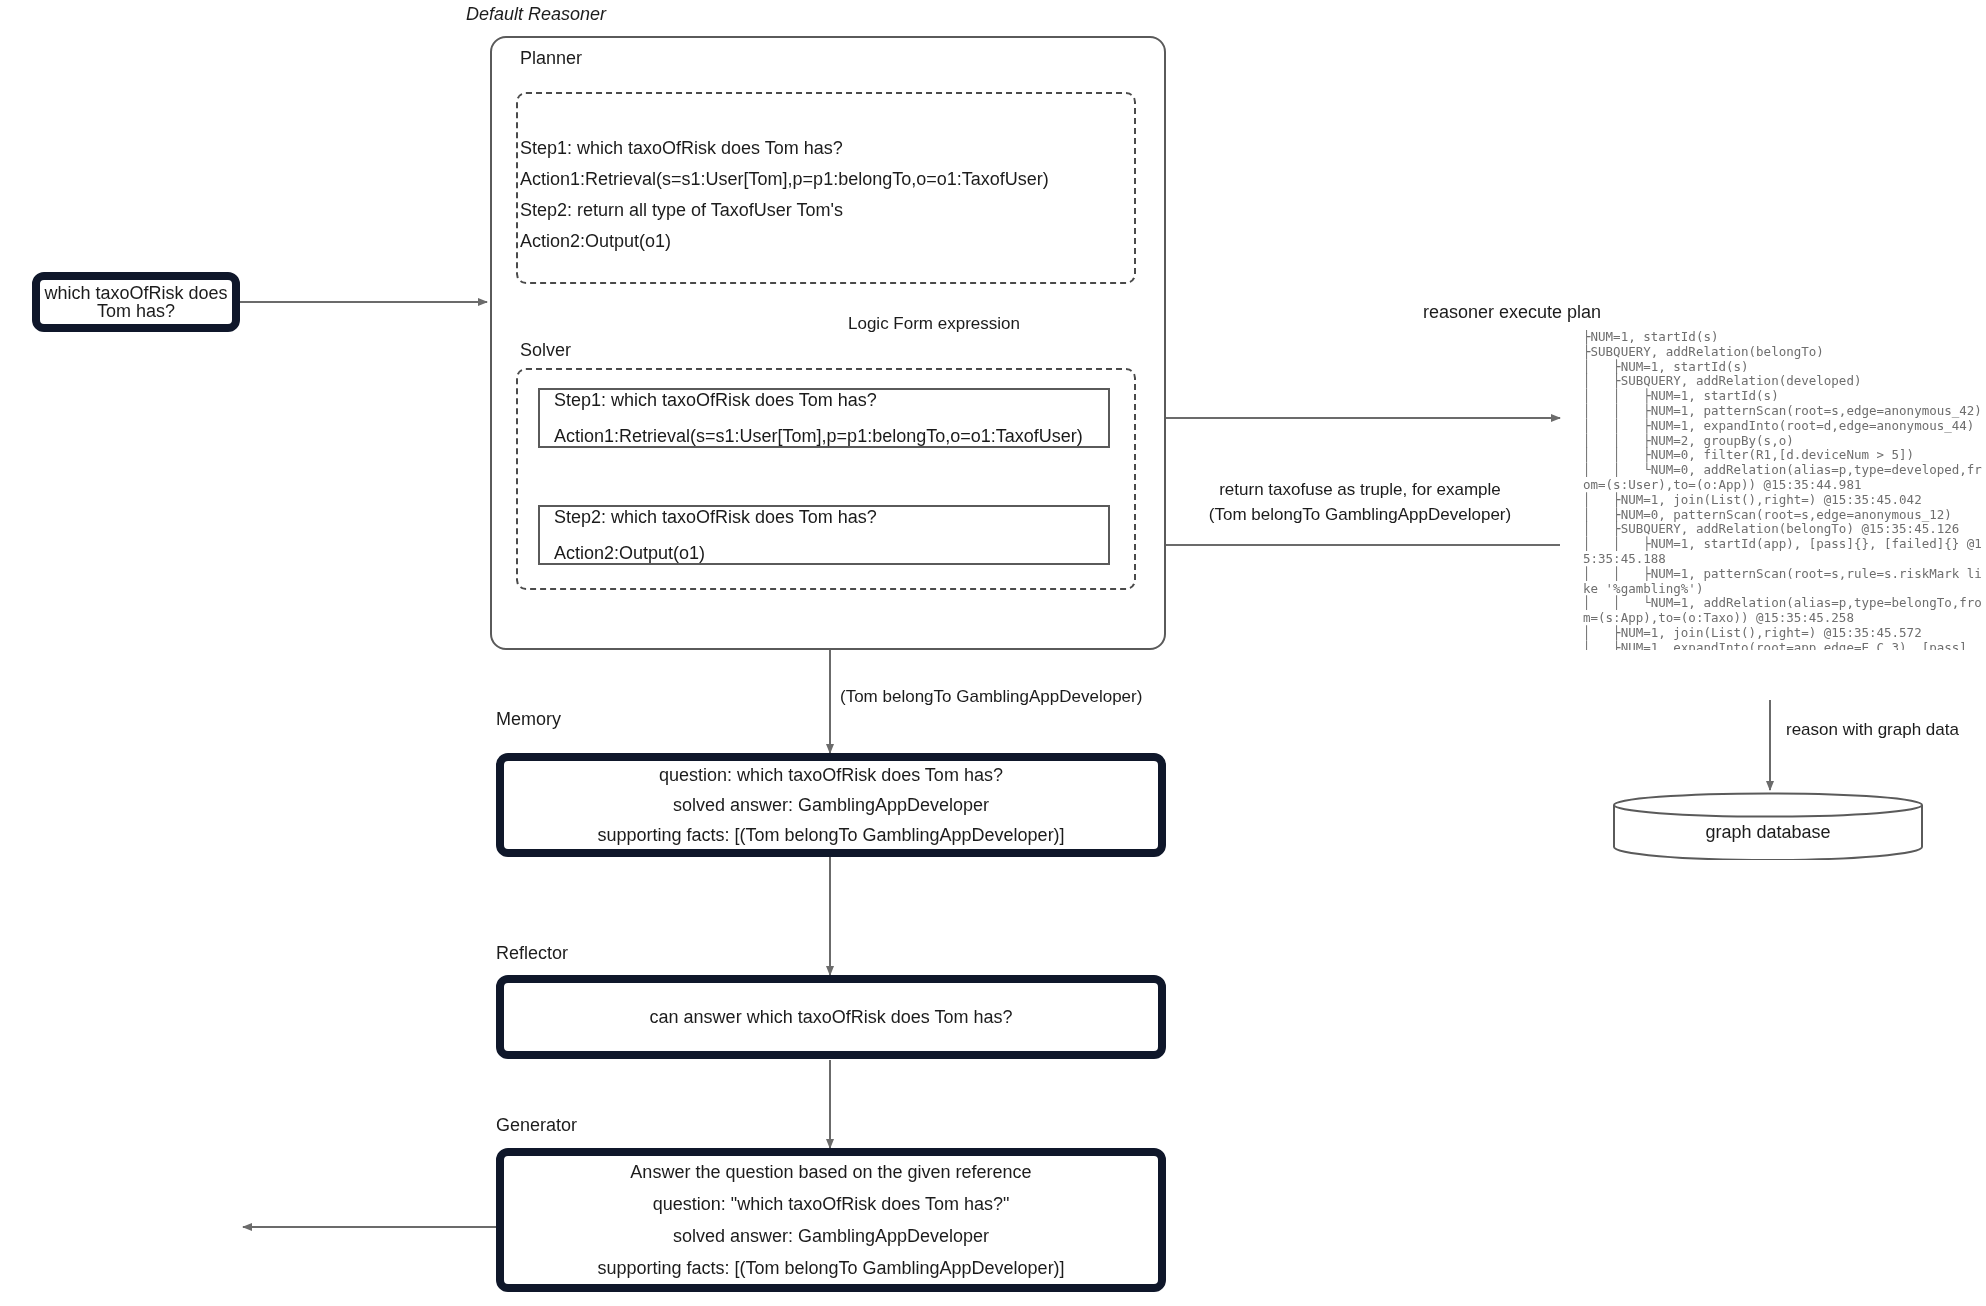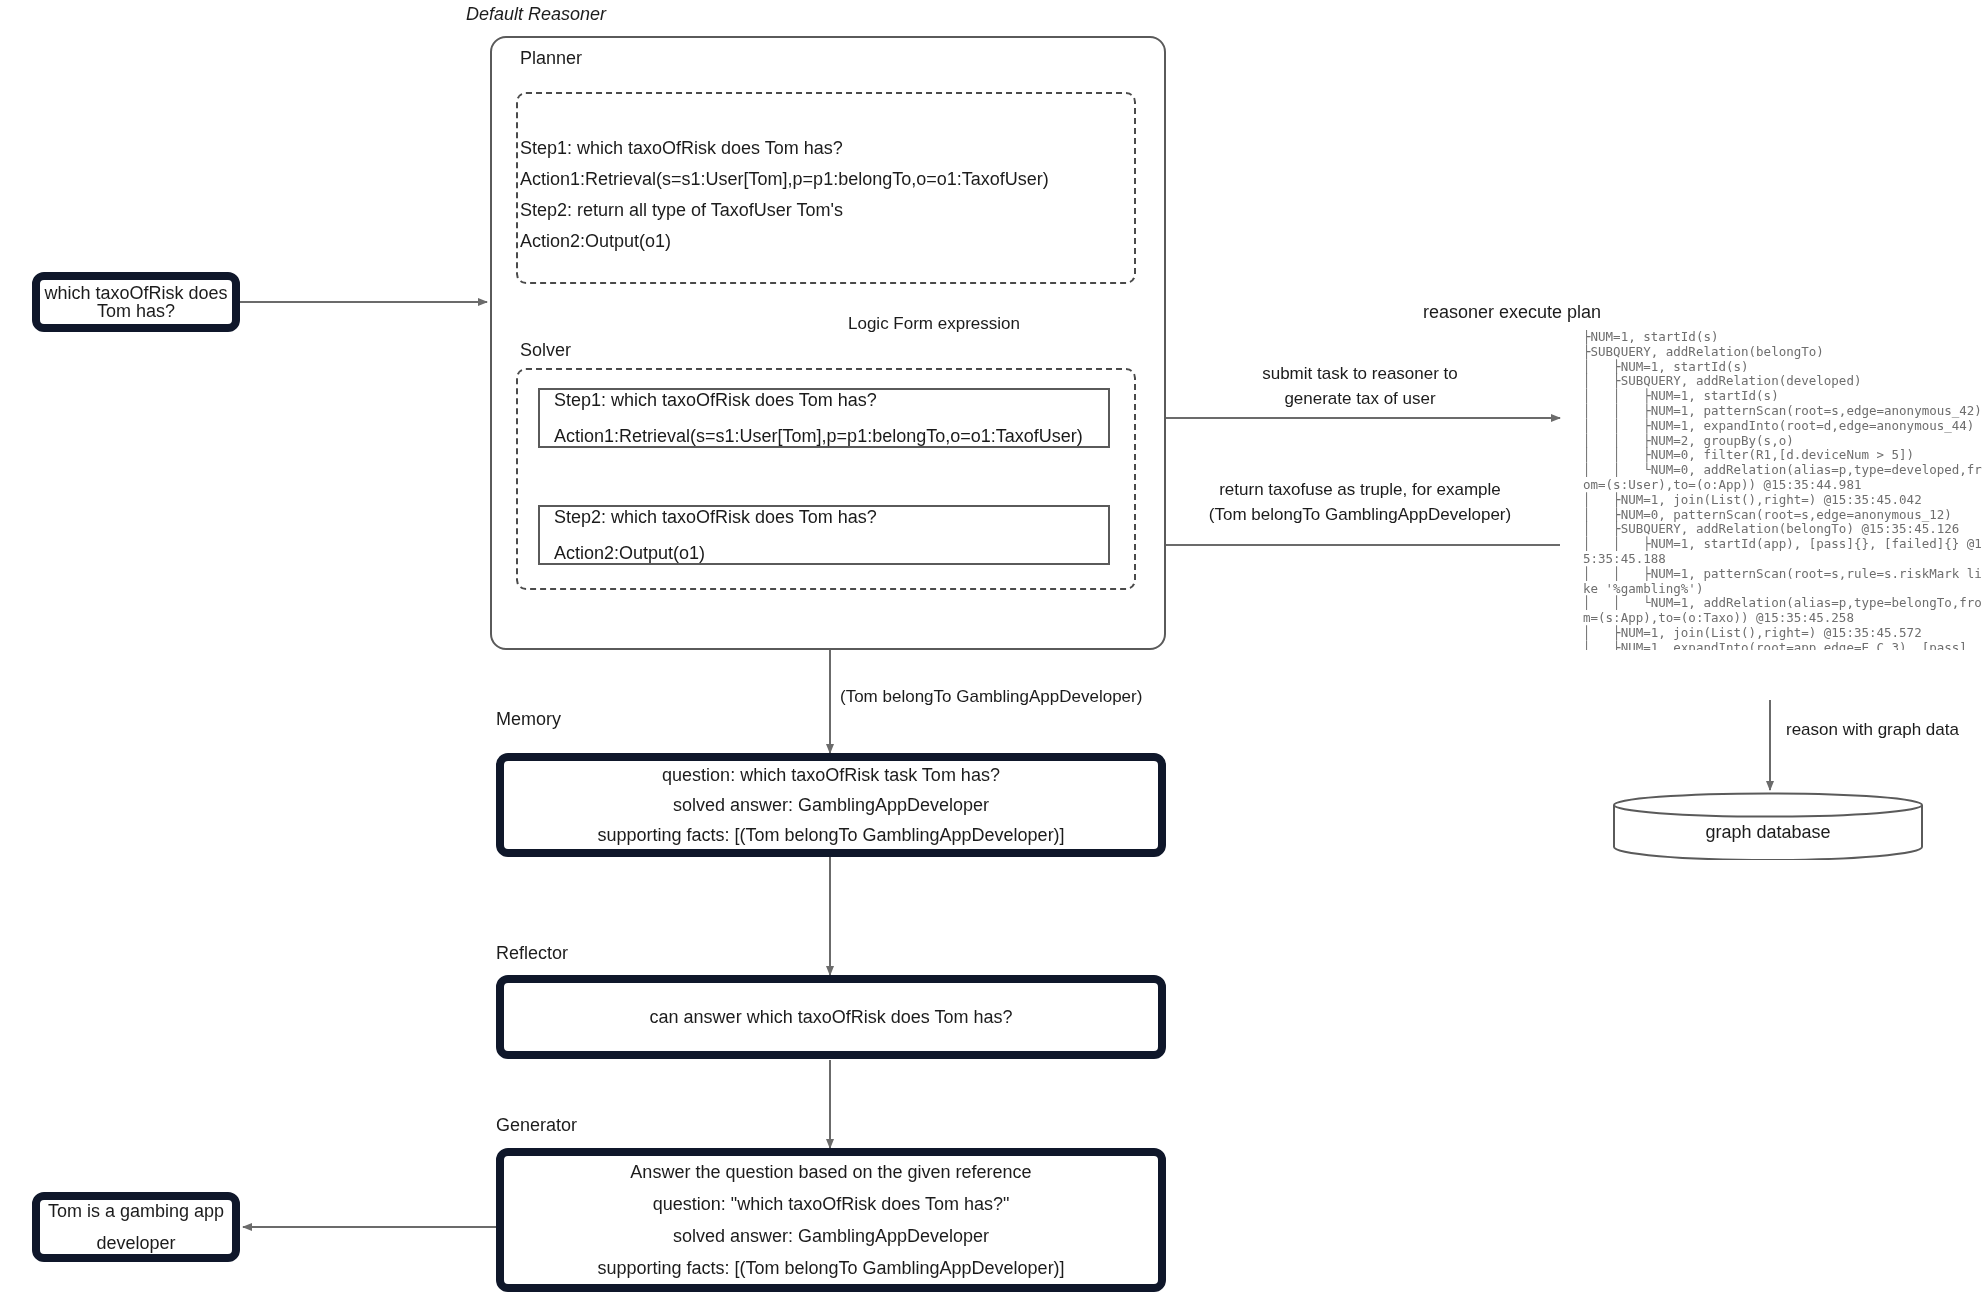--- a/index.html
+++ b/index.html
@@ -142,24 +142,20 @@
   <div class="stepbox" style="left:538px;top:388px;width:572px;height:60px;">
     <span class="ln">Step1: which taxoOfRisk does Tom has?</span>
     <span class="ln">Action1:Retrieval(s=s1:User[Tom],p=p1:belongTo,o=o1:TaxofUser)</span>
   </div>
 
   <div class="stepbox" style="left:538px;top:505px;width:572px;height:60px;">
     <span class="ln">Step2: which taxoOfRisk does Tom has?</span>
     <span class="ln">Action2:Output(o1)</span>
   </div>
 
-  <div class="elabel" style="left:1210px;top:362px;width:300px;">
-    <span class="ln">submit task to reasoner to</span>
-    <span class="ln">generate tax of user</span>
-  </div>
 
   <div class="elabel" style="left:1190px;top:478px;width:340px;">
     <span class="ln">return taxofuse as truple, for example</span>
     <span class="ln">(Tom belongTo GamblingAppDeveloper)</span>
   </div>
 
   <div class="plan-title" style="left:1423px;top:302px;">reasoner execute plan</div>
 
   <div class="plan-body" style="left: 1583px; top: 330px; width: 403px; height: 320px; white-space: pre-wrap; word-break: break-all;" id="plan-log">├NUM=1, startId(s)
 ├SUBQUERY, addRelation(belongTo)
@@ -183,44 +179,40 @@
 ├NUM=1, join(List(),right=) @15:35:45.817
 ...</div>
 
   <div class="elabel" style="left:840px;top:685px;text-align:left;">
     <span class="ln">(Tom belongTo GamblingAppDeveloper)</span>
   </div>
 
   <div class="caption" style="left:496px;top:709px;">Memory</div>
 
   <div class="node" style="left:496px;top:753px;width:670px;height:104px;">
-    <span class="ln" style="margin:6px 0;">question: which taxoOfRisk task Tom has?</span>
+    <span class="ln" style="margin:6px 0;">question: which taxoOfRisk does Tom has?</span>
     <span class="ln" style="margin:6px 0;">solved answer: GamblingAppDeveloper</span>
     <span class="ln" style="margin:6px 0;">supporting facts: [(Tom belongTo GamblingAppDeveloper)]</span>
   </div>
 
   <div class="caption" style="left:496px;top:943px;">Reflector</div>
 
   <div class="node" style="left:496px;top:975px;width:670px;height:84px;">
     <span class="ln">can answer which taxoOfRisk does Tom has?</span>
   </div>
 
   <div class="caption" style="left:496px;top:1115px;">Generator</div>
 
   <div class="node" style="left:496px;top:1148px;width:670px;height:144px;">
     <span class="ln" style="margin:7px 0;">Answer the question based on the given reference</span>
     <span class="ln" style="margin:7px 0;">question: "which taxoOfRisk does Tom has?"</span>
     <span class="ln" style="margin:7px 0;">solved answer: GamblingAppDeveloper</span>
     <span class="ln" style="margin:7px 0;">supporting facts: [(Tom belongTo GamblingAppDeveloper)]</span>
   </div>
 
-  <div class="node" style="left:32px;top:1192px;width:208px;height:70px;">
-    <span class="ln">Tom is a gambing app</span>
-    <span class="ln" style="margin-top:14px;">developer</span>
-  </div>
 
   <div class="elabel" style="left:1786px;top:718px;text-align:left;">
     <span class="ln">reason with graph data</span>
   </div>
 
   <div class="cyl" style="left:1612px;top:792px;width:312px;height:68px;">
     <svg width="312" height="68" viewBox="0 0 312 68" xmlns="http://www.w3.org/2000/svg">
       <path d="M2,13 L2,55 A154,13 0 0 0 310,55 L310,13" fill="#ffffff" stroke="#5a5a5a" stroke-width="2"></path>
       <ellipse cx="156" cy="13" rx="154" ry="11.5" fill="#ffffff" stroke="#5a5a5a" stroke-width="2"></ellipse>
     </svg>

